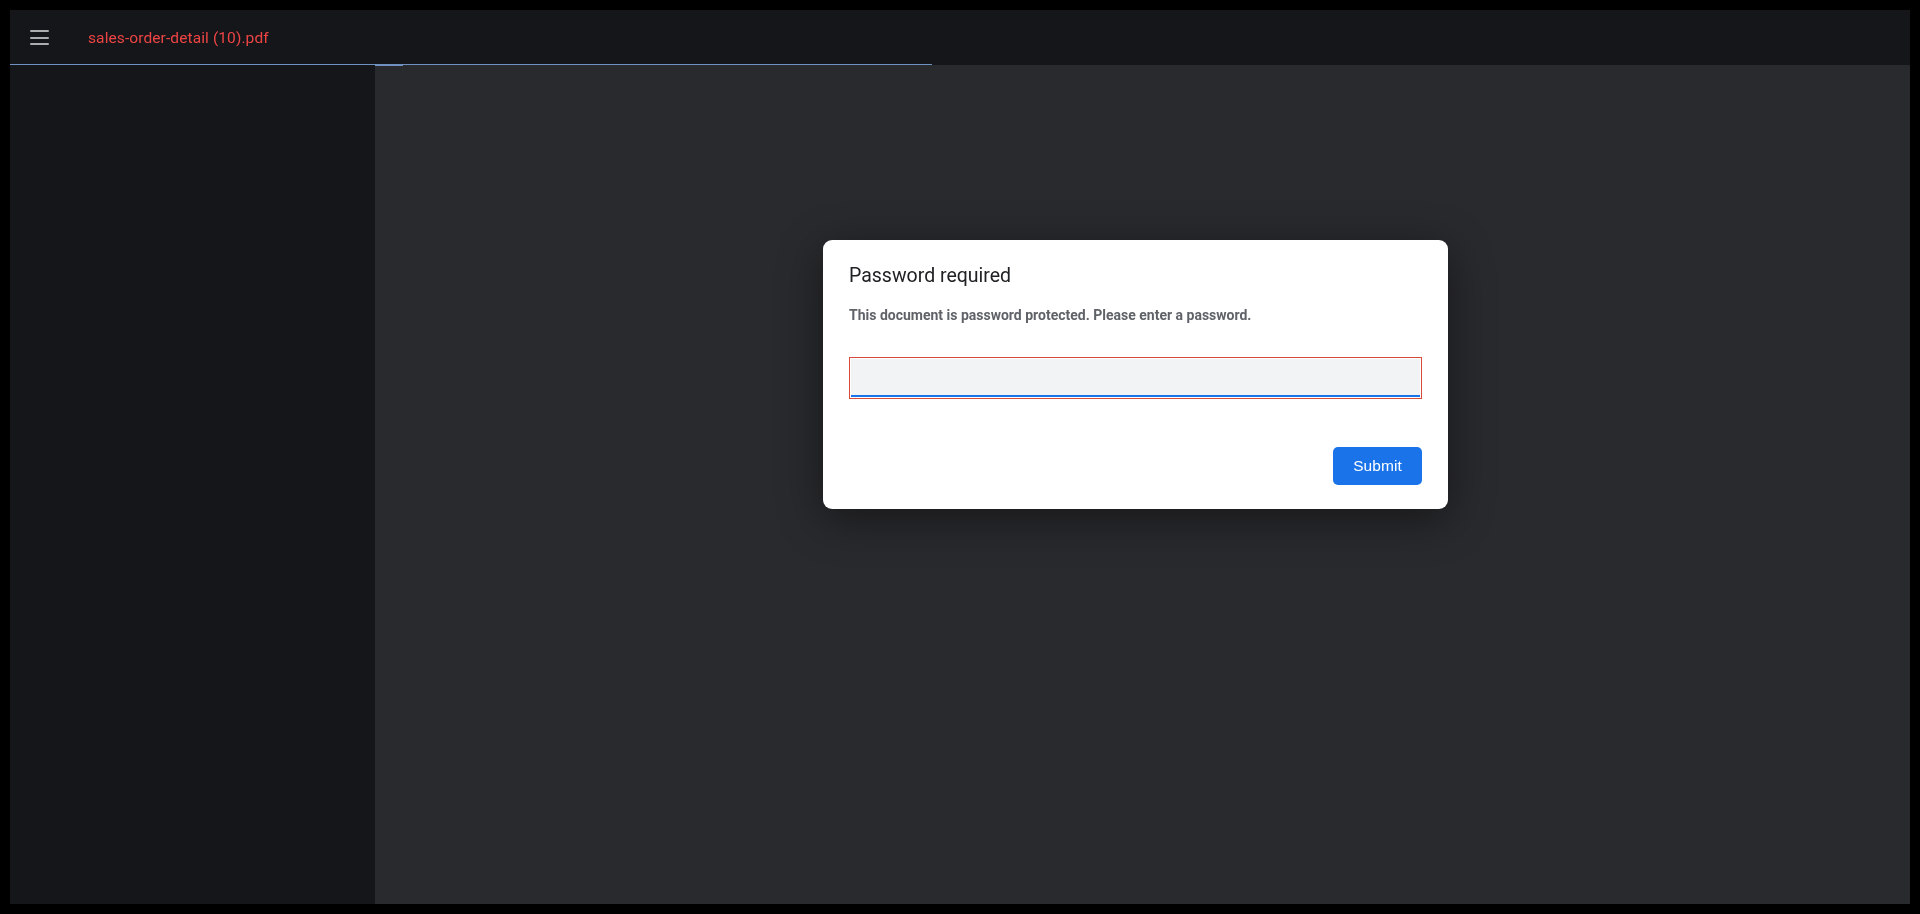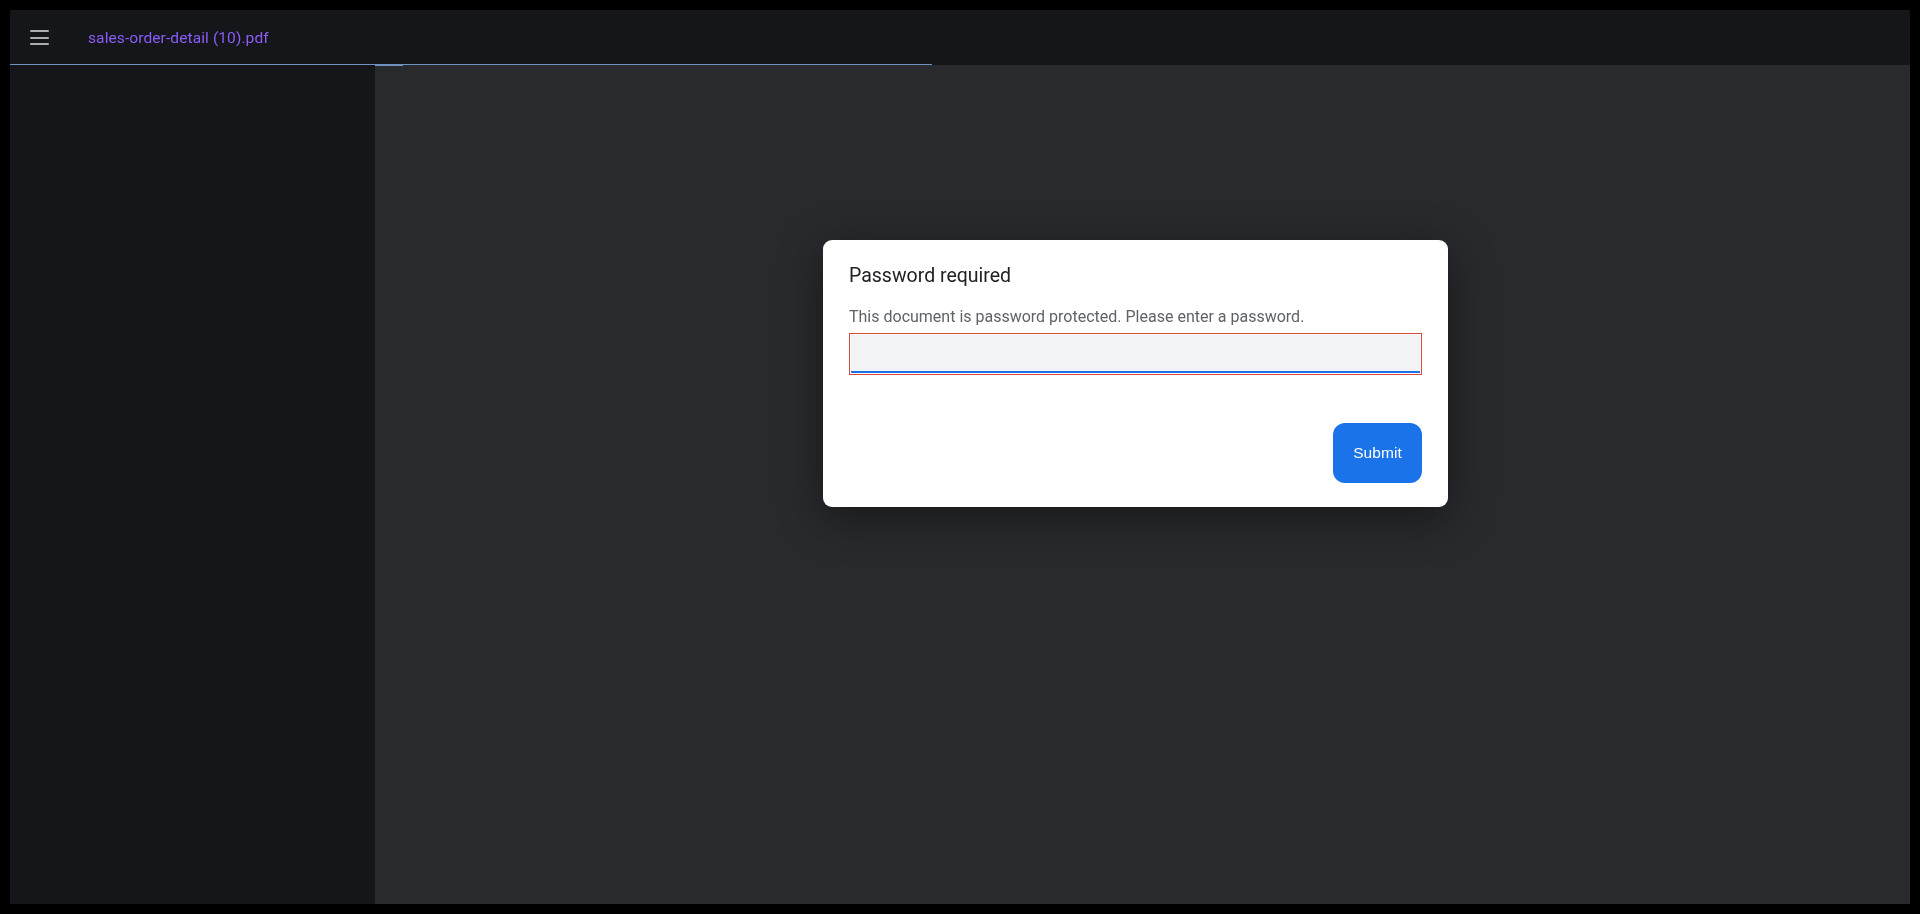--- a/index.html
+++ b/index.html
@@ -46,21 +46,21 @@
       opacity: 0.85;
     }
     .menu-icon span {
       display: block;
       height: 2px;
       width: 19px;
       background: #c7c8c9;
       border-radius: 1px;
     }
     .filename {
-      color: #8b5cf6;
+      color: #ef4444;
       font-size: 15.5px;
       margin-left: 36px;
       letter-spacing: 0.1px;
     }
     .progress-bar {
       position: absolute;
       left: 0;
       bottom: -1px;
       height: 2px;
       width: 48.5%;
@@ -95,23 +95,24 @@
       box-shadow: 0 10px 45px rgba(0,0,0,0.45);
       padding: 24px 26px 24px 26px;
     }
     .dialog-title {
       font-size: 19.5px;
       color: #202124;
       font-weight: 400;
       margin-bottom: 20px;
     }
     .dialog-msg {
-      font-size: 16px;
+      font-size: 14px;
       color: #5f6368;
-      margin-bottom: 7px;
+      margin-bottom: 34px;
+      font-weight: bold;
     }
     .pwd-wrap {
       border: 1px solid #d84a3a;
       padding: 1px;
       margin-bottom: 48px;
     }
     .pwd-input {
       width: 100%;
       height: 38px;
       border: none;
@@ -123,23 +124,23 @@
       color: #202124;
     }
     .dialog-actions {
       display: flex;
       justify-content: flex-end;
     }
     .submit-btn {
       background: #1a73e8;
       color: #fff;
       border: none;
-      border-radius: 12px;
+      border-radius: 5px;
       font-size: 15.5px;
-      padding: 21px 20px;
+      padding: 10px 20px;
       cursor: pointer;
       font-weight: 500;
       letter-spacing: 0.1px;
     }
   </style>
 </head>
 <body>
 
 <div class="outer-padding">
   <div class="app-frame">

